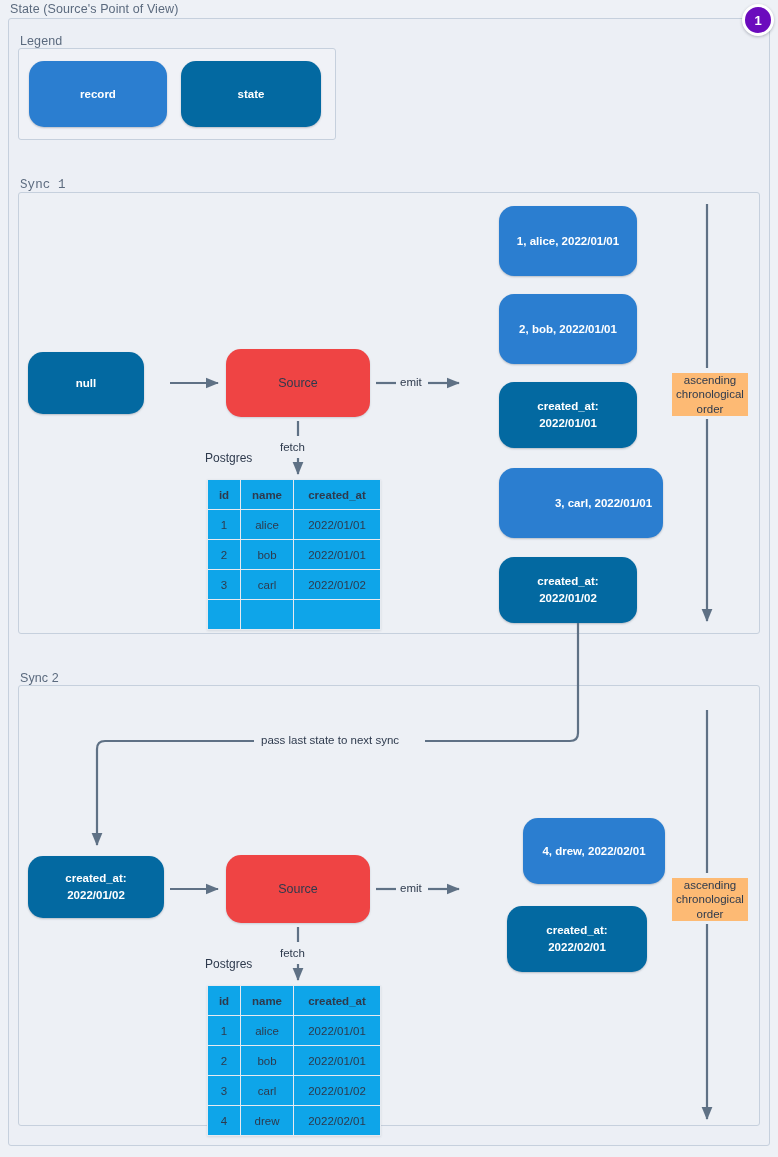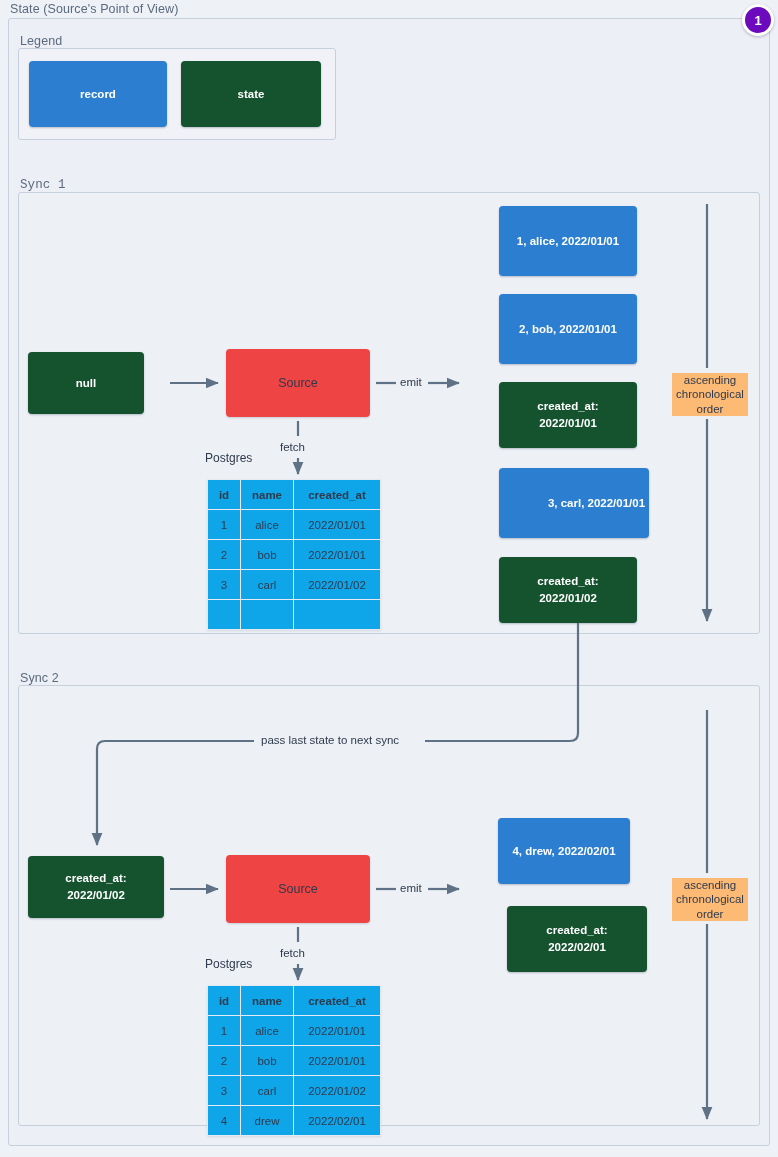--- a/index.html
+++ b/index.html
@@ -58,34 +58,34 @@
     left: 0; top: 0; right: 0; bottom: 0;
     display: flex;
     align-items: center;
     gap: 14px;
     padding-left: 10px;
   }
 
   
   .block {
     box-sizing: border-box;
-    border-radius: 4px;
+    border-radius: 15px;
     display: flex;
     flex-direction: column;
     align-items: center;
     justify-content: center;
     color: #ffffff;
     font-size: 11.5px;
     font-weight: bold;
     line-height: 1.45;
     box-shadow: 0 1px 2px rgba(40,55,75,.28);
     text-align: center;
   }
   .block.record { background: #2b7ed0; }
-  .block.state  { background: #14532d; }
+  .block.state  { background: #0369a1; }
   .block.white  {
     background: #ef4444;
     color: #2e3a4d;
     font-weight: normal;
     font-size: 12.5px;
     box-shadow: 0 1px 2px rgba(40,55,75,.18);
   }
   .abs { position: absolute; }
 
   
@@ -229,21 +229,21 @@
 <div class="abs block record" style="left:499px;top:206px;width:138px;height:70px;">
   <span>1, alice, 2022/01/01</span>
 </div>
 <div class="abs block record" style="left:499px;top:294px;width:138px;height:70px;">
   <span>2, bob, 2022/01/01</span>
 </div>
 <div class="abs block state" style="left:499px;top:382px;width:138px;height:66px;">
   <span>created_at:</span>
   <span>2022/01/01</span>
 </div>
-<div class="abs block record" style="left:499px;top:468px;width:150px;height:70px;padding-left:45px;">
+<div class="abs block record" style="left:499px;top:468px;width:164px;height:70px;padding-left:45px;">
   <span>3, carl, 2022/01/01</span>
 </div>
 <div class="abs block state" style="left:499px;top:557px;width:138px;height:66px;">
   <span>created_at:</span>
   <span>2022/01/02</span>
 </div>
 
 <div class="group-title" id="sync2-title">Sync 2</div>
 <div class="group" id="sync2-frame"></div>
 
@@ -282,21 +282,21 @@
       <td>2022/01/02</td>
     </tr>
     <tr>
       <td>4</td>
       <td>drew</td>
       <td>2022/02/01</td>
     </tr>
   </tbody>
 </table>
 
-<div class="abs block record" style="left:498px;top:818px;width:132px;height:66px;text-align:center;">
+<div class="abs block record" style="left:523px;top:818px;width:142px;height:66px;text-align:center;">
   <span>4, drew, 2022/02/01</span>
 </div>
 <div class="abs block state" style="left:507px;top:906px;width:140px;height:66px;">
   <span>created_at:</span>
   <span>2022/02/01</span>
 </div>
 
 <svg class="wires" aria-hidden="true">
   <defs>
     <marker id="arrowhead" markerWidth="7" markerHeight="7" refX="5.6" refY="3" orient="auto">

